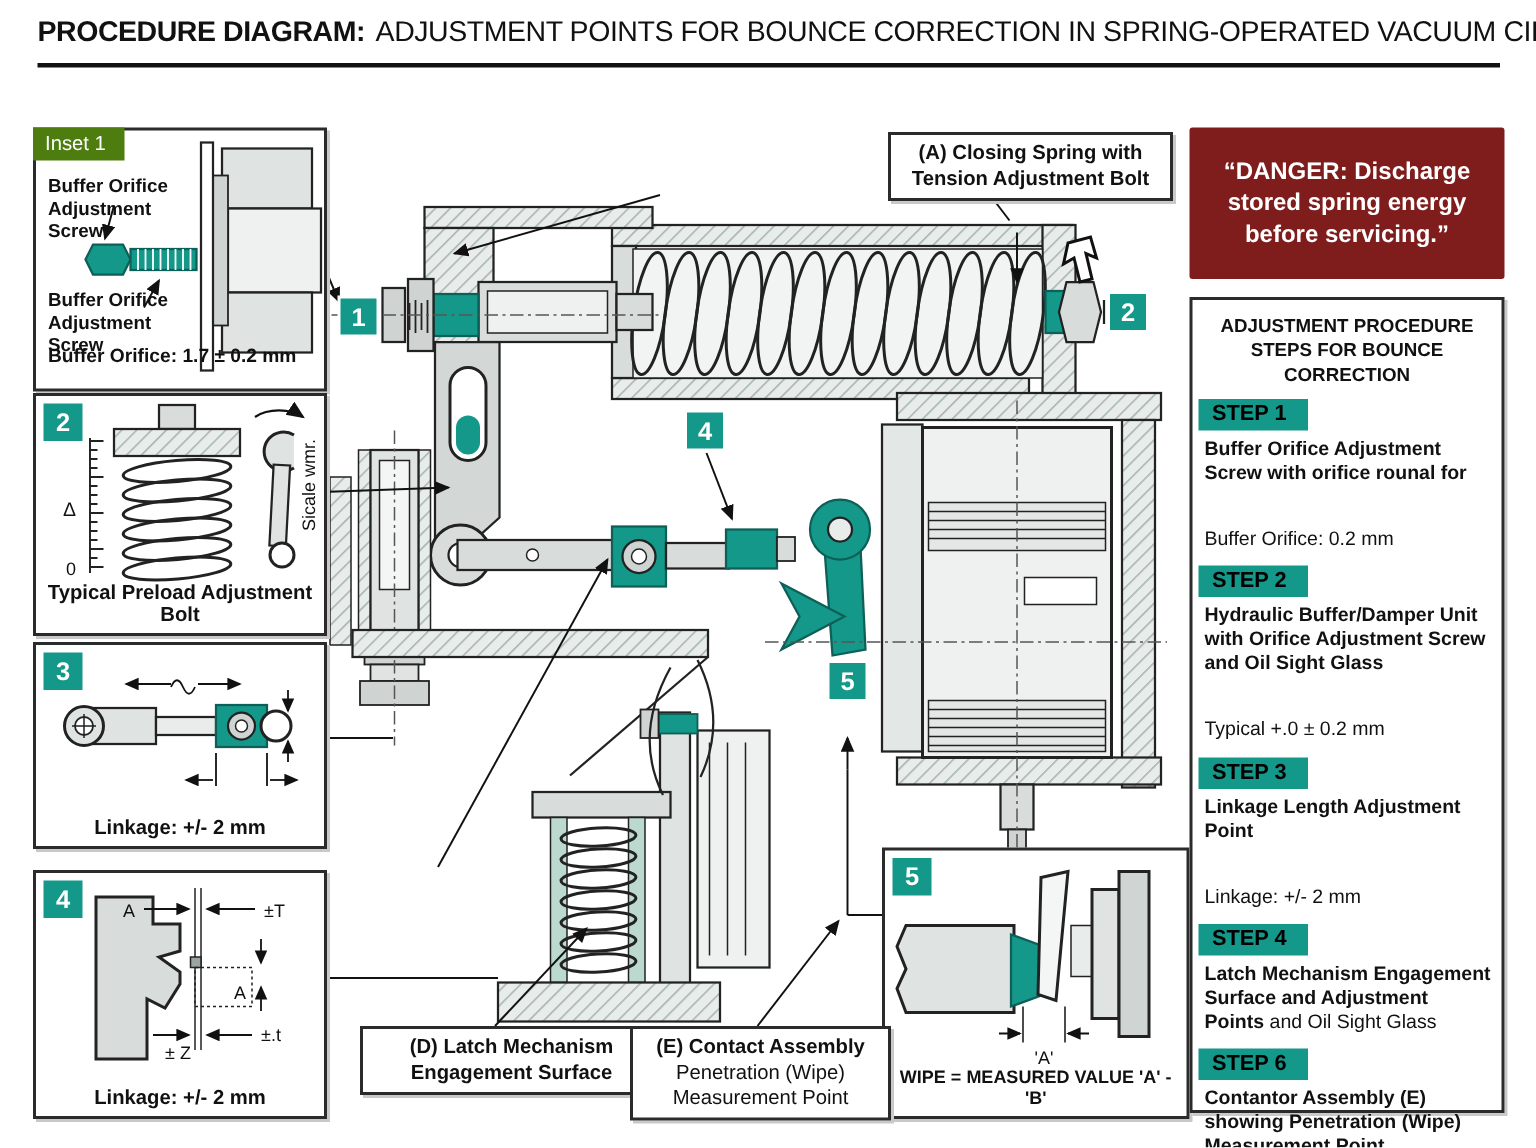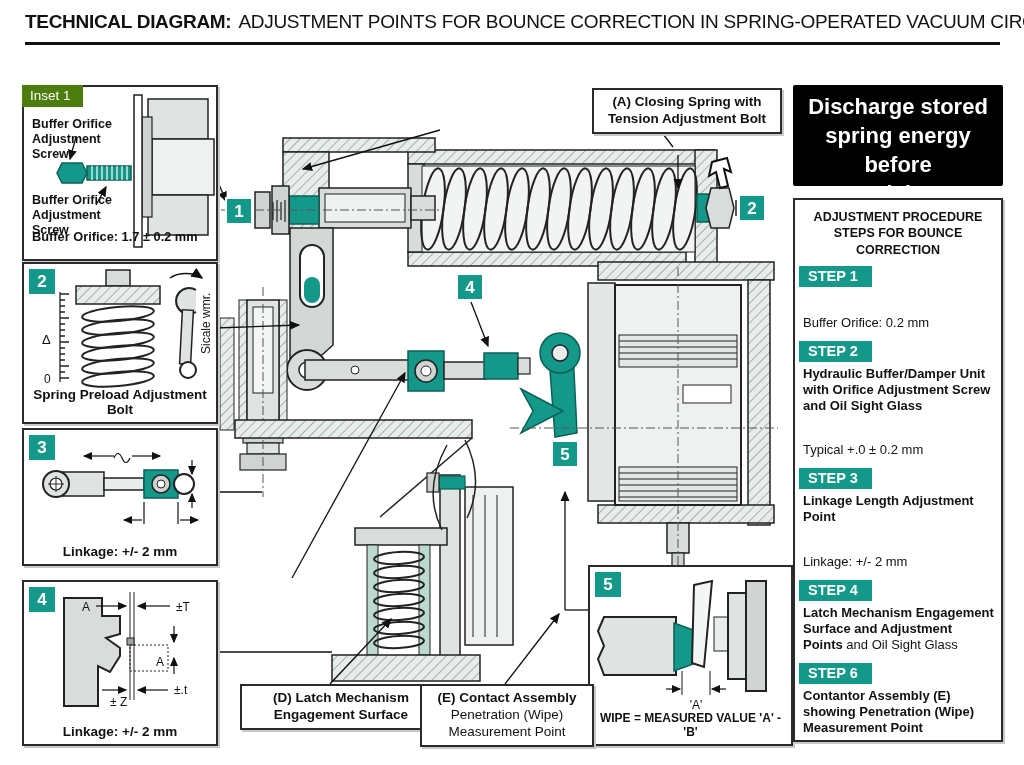--- a/index.html
+++ b/index.html
@@ -17,41 +17,41 @@
   .inset-caption{position:absolute;bottom:5px;left:2px;right:2px;text-align:center;font-weight:bold;font-size:13.5px;}
   .callout{position:absolute;background:#fff;border:2px solid #2b2b2b;box-shadow:2px 2px 0 #c9c9c9;
            font-weight:bold;font-size:13.5px;text-align:center;padding:4px 6px;line-height:1.25;}
   .callout .norm{font-weight:normal;display:block;}
   
   #inset1-tab{position:absolute;left:-2px;top:-2px;background:#4d7c0f;color:#fff;font-weight:normal;
               font-size:13.5px;padding:3px 12px 4px 8px;}
   .i1-label{position:absolute;left:8px;width:104px;font-size:12.5px;font-weight:bold;line-height:1.2;}
   #i1-value{position:absolute;left:8px;top:142px;width:182px;font-size:12.8px;font-weight:bold;white-space:nowrap;}
   
-  #danger{position:absolute;left:793px;top:85px;width:210px;height:101px;background:#000000;color:#fff;
-          font-weight:bold;font-size:22px;line-height:1.32;text-align:center;display:flex;
+  #danger{position:absolute;left:793px;top:85px;width:210px;height:101px;background:#7f1d1d;color:#fff;
+          font-weight:bold;font-size:16px;line-height:1.32;text-align:center;display:flex;
           align-items:center;justify-content:center;padding:0 12px;box-sizing:border-box;border-radius:2px;}
   
   #steps-panel{position:absolute;left:793px;top:198px;width:210px;height:544px;background:#fff;
                border:2px solid #2b2b2b;box-shadow:2px 2px 0 #c9c9c9;box-sizing:border-box;}
   #steps-heading{font-weight:bold;font-size:12.5px;line-height:1.3;text-align:center;margin:9px 6px 4px;}
-  .step-badge{display:inline-block;background:#14988a;color:#ffffff;font-weight:bold;font-size:14.5px;
+  .step-badge{display:inline-block;background:#14988a;color:#000000;font-weight:bold;font-size:14.5px;
               padding:2px 14px 3px 9px;margin:4px 0 0 4px;}
   .step-text{font-size:13px;line-height:1.24;margin:4px 7px 6px 8px;}
   .step-text .b{font-weight:bold;}
   .step-text .r{font-weight:normal;display:block;margin-top:28px;}
   svg text{font-family:"Liberation Sans",sans-serif;}
 </style>
 </head>
 <body>
 
 <div id="page">
 
   <div id="title-bar">
-    <span class="prefix">TECHNICAL DIAGRAM:</span><span class="rest">ADJUSTMENT POINTS FOR BOUNCE CORRECTION IN SPRING-OPERATED VACUUM CIRCUIT BREAKER</span>
+    <span class="prefix">PROCEDURE DIAGRAM:</span><span class="rest">ADJUSTMENT POINTS FOR BOUNCE CORRECTION IN SPRING-OPERATED VACUUM CIRCUIT BREAKER</span>
   </div>
 
   <svg id="main-svg" style="position:absolute;left:215px;top:55px;" width="575" height="705" viewBox="0 0 575 705">
     <defs>
       <pattern id="hatch" patternUnits="userSpaceOnUse" width="7" height="7" patternTransform="rotate(45)">
         <rect width="7" height="7" fill="#e8eceb"></rect>
         <line x1="0" y1="0" x2="0" y2="7" stroke="#a3b2af" stroke-width="2"></line>
       </pattern>
       <marker id="arr" markerWidth="9" markerHeight="9" refX="7" refY="3.5" orient="auto">
         <path d="M0,0 L8,3.5 L0,7 z" fill="#111"></path>
@@ -269,21 +269,21 @@
       </g>
       <g>
         <path d="M172,26 A13,13 0 1 0 172,48" fill="#dfe3e2" stroke="#222" stroke-width="2"></path>
         <rect x="157" y="46" width="11" height="54" fill="#dfe3e2" stroke="#222" stroke-width="1.5" transform="rotate(3 162 73)"></rect>
         <circle cx="164" cy="106" r="8" fill="#fff" stroke="#222" stroke-width="2"></circle>
         <path d="M146,14 A22,14 0 0 1 178,14" fill="none" stroke="#111" stroke-width="1.5" marker-end="url(#arr2)"></path>
       </g>
       <text x="186" y="90" font-size="12" fill="#111" transform="rotate(-90 186 90)">Sicale wmr.</text>
     </svg>
     <div class="badge-num">2</div>
-    <div class="inset-caption">Spring Preload Adjustment Bolt</div>
+    <div class="inset-caption">Typical Preload Adjustment Bolt</div>
   </div>
 
   <div class="inset" id="inset3" style="left:22px;top:428px;width:192px;height:134px;">
     <svg width="192" height="106" viewBox="0 0 192 106" style="position:absolute;left:0;top:2px;">
       <defs>
         <marker id="arr3" markerWidth="9" markerHeight="9" refX="7" refY="3.5" orient="auto">
           <path d="M0,0 L8,3.5 L0,7 z" fill="#111"></path>
         </marker>
       </defs>
       <g>
@@ -375,20 +375,21 @@
     <span class="norm">Penetration (Wipe) Measurement Point</span>
   </div>
 
   <div id="danger">“DANGER: Discharge stored spring energy before servicing.”</div>
 
   <div id="steps-panel">
     <div id="steps-heading">ADJUSTMENT PROCEDURE STEPS FOR BOUNCE CORRECTION</div>
 
     <div class="step-badge">STEP 1</div>
     <div class="step-text">
+      <span class="b">Buffer Orifice Adjustment Screw with orifice rounal for</span>
       <span class="r">Buffer Orifice: 0.2 mm</span>
     </div>
 
     <div class="step-badge">STEP 2</div>
     <div class="step-text">
       <span class="b">Hydraulic Buffer/Damper Unit with Orifice Adjustment Screw and Oil Sight Glass</span>
       <span class="r">Typical +.0 ± 0.2 mm</span>
     </div>
 
     <div class="step-badge">STEP 3</div>

